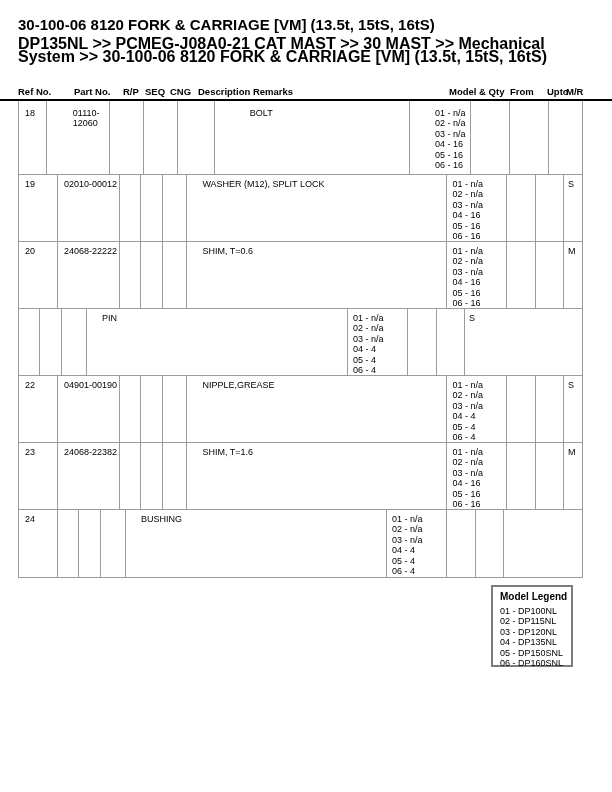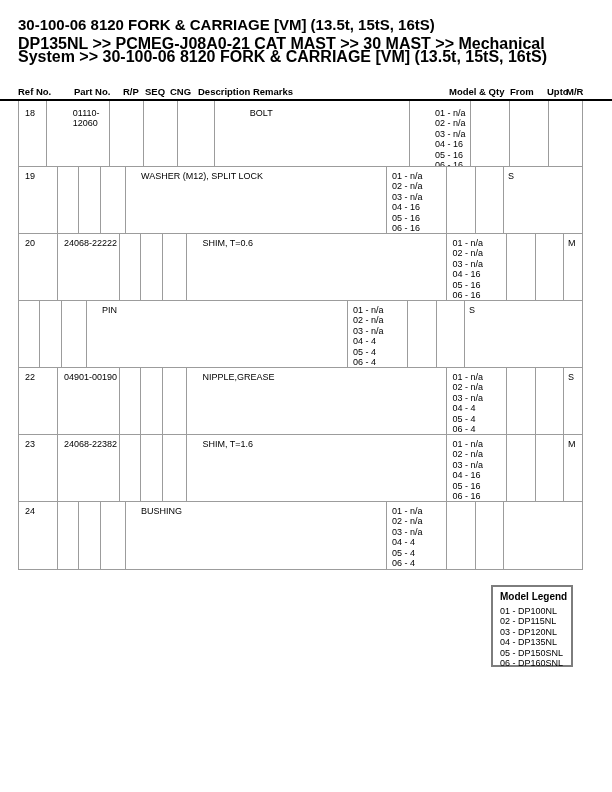--- a/index.html
+++ b/index.html
@@ -37,21 +37,21 @@
     border-left:1px solid #9c9c9c;
     border-right:1px solid #9c9c9c;
     border-bottom:1px solid #9c9c9c;
     box-sizing:border-box;
   }
   .row{
     display:flex;height:67px;
     border-bottom:1px solid #9c9c9c;
     box-sizing:border-box;
   }
-  .row:first-child{height:66px;gap:20px;}
+  .row:first-child{height:74px;gap:20px;}
   .row:last-child{border-bottom:none;}
   .cell{
     box-sizing:border-box;
     border-right:1px solid #9c9c9c;
     font-size:9px;line-height:10.4px;
     padding-top:4px;
     overflow:hidden;
   }
   .row:first-child .cell{padding-top:7px;}
   .cell:last-child{border-right:none;}
@@ -111,20 +111,21 @@
 04 - 16
 05 - 16
 06 - 16</div>
     <div class="cell c-from"></div>
     <div class="cell c-upto"></div>
     <div class="cell c-mr"></div>
   </div>
 
   <div class="row">
     <div class="cell c-ref">19</div>
+    <div class="cell c-part">02010-00012</div>
     <div class="cell c-rp"></div>
     <div class="cell c-seq"></div>
     <div class="cell c-cng"></div>
     <div class="cell c-desc">WASHER (M12), SPLIT LOCK</div>
     <div class="cell c-model">01 - n/a
 02 - n/a
 03 - n/a
 04 - 16
 05 - 16
 06 - 16</div>

